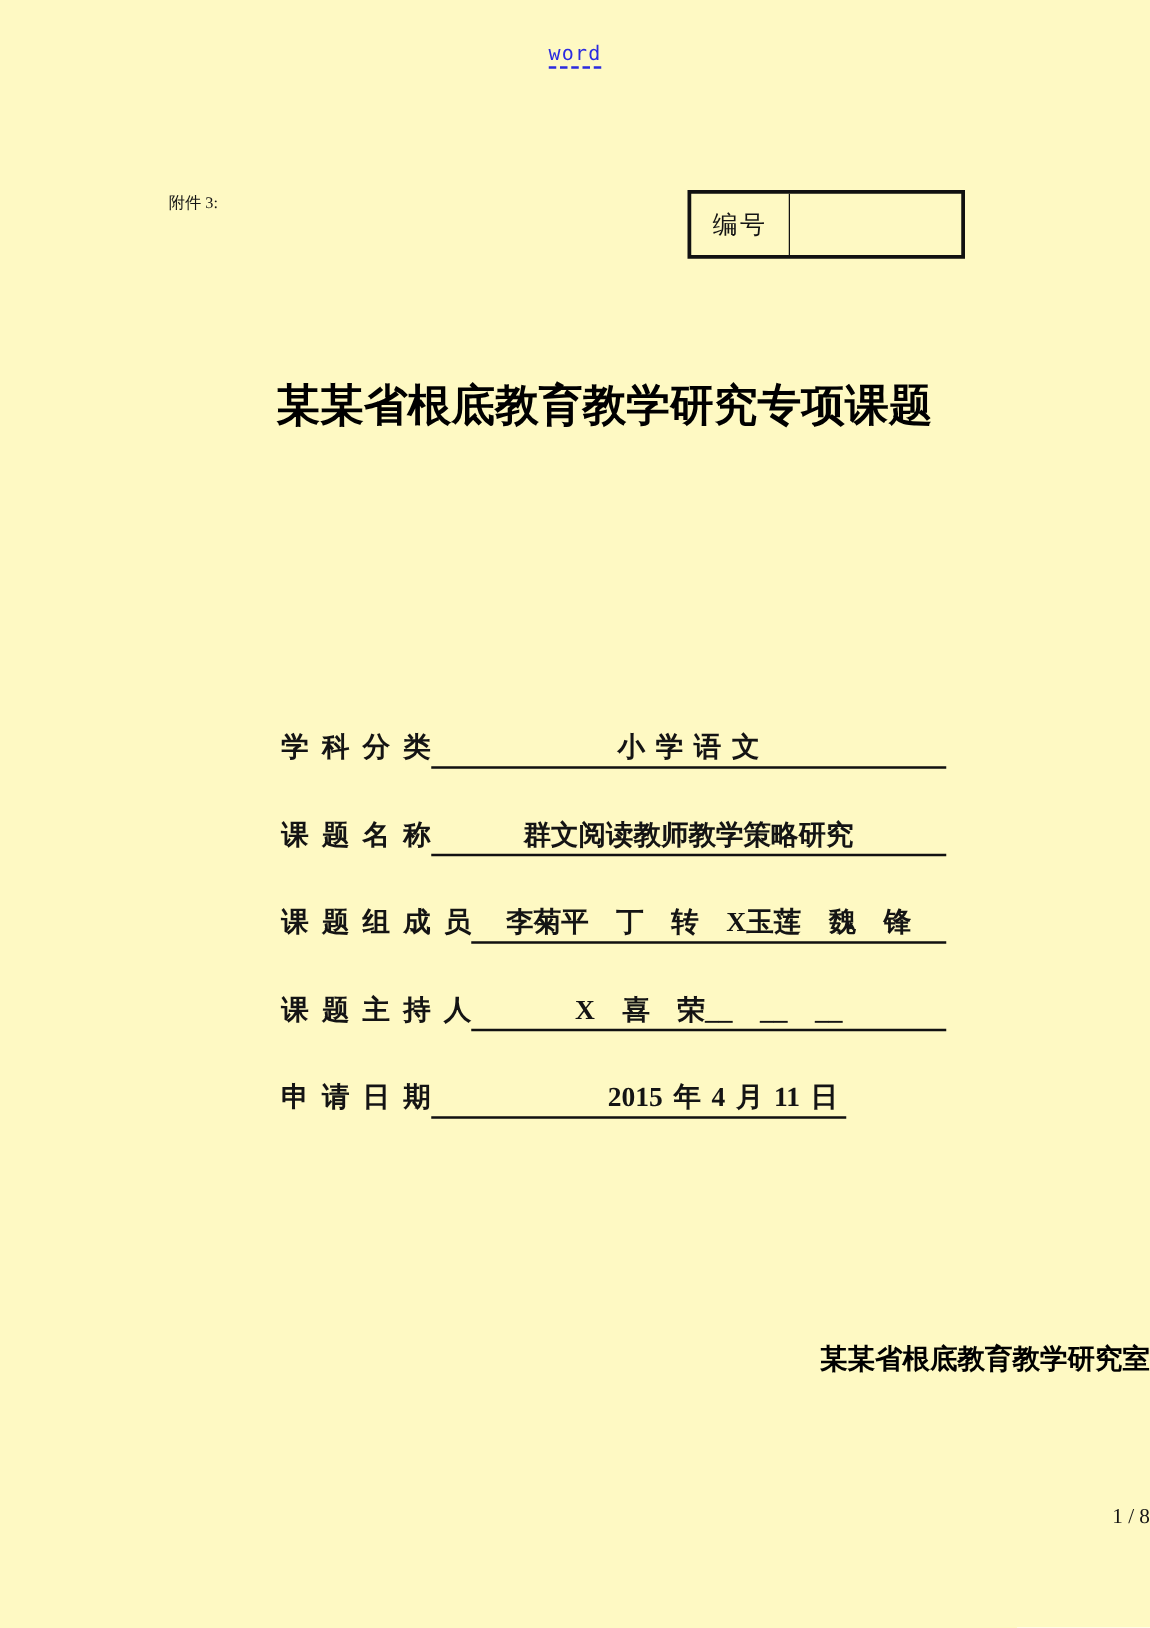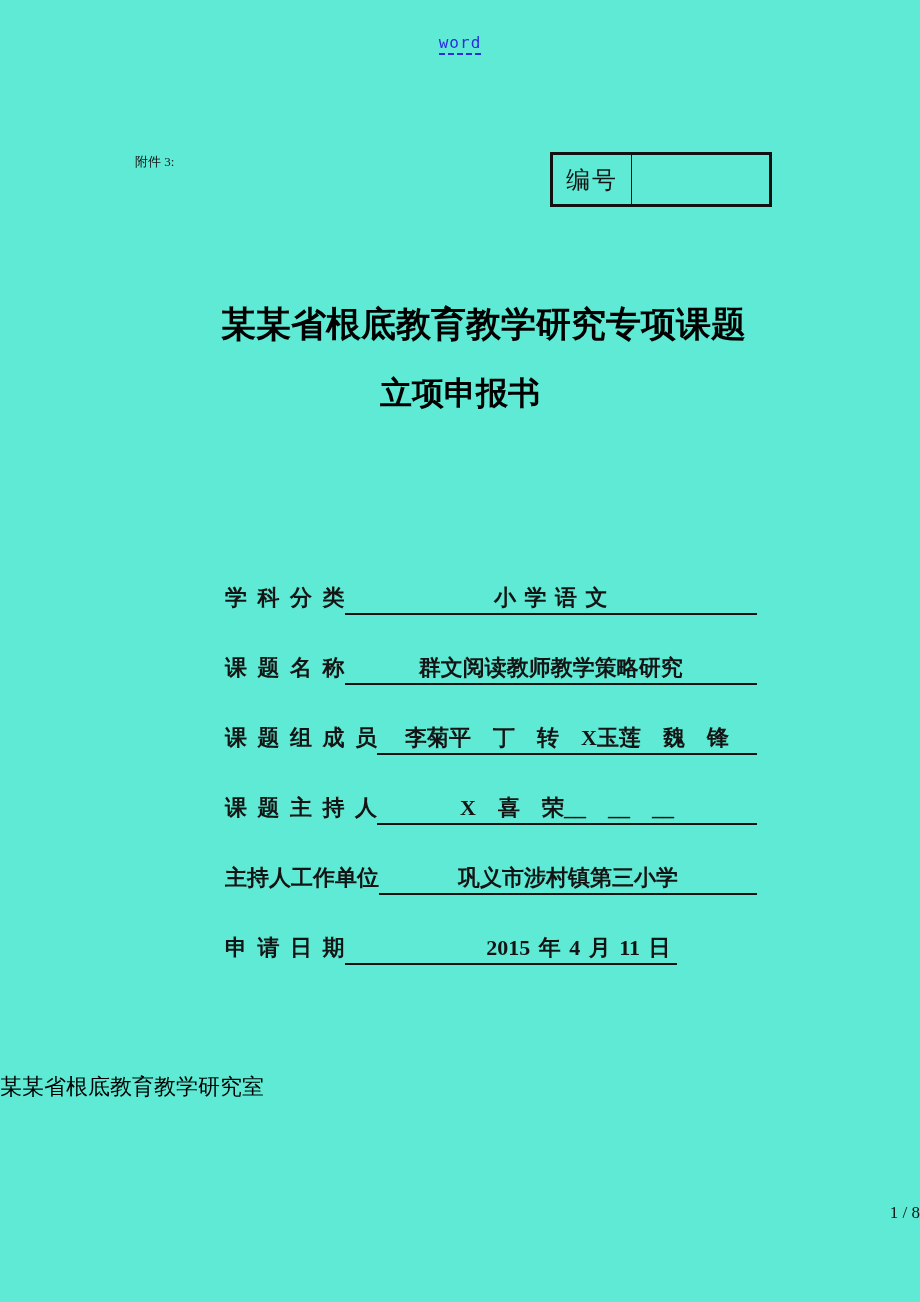--- a/index.html
+++ b/index.html
@@ -1,21 +1,21 @@
 <!DOCTYPE html>
 <html><head>
 <meta charset="utf-8">
 <style>
   html, body { margin: 0; padding: 0; background: #ffffff; }
   .page {
     position: relative;
     width: 920px;
     height: 1302px;
     margin: 0 auto;
-    background: #5eead4;
+    background: #fef9c3;
     font-family: "Liberation Serif", "DejaVu Serif", serif;
     color: #141414;
     overflow: hidden;
   }
 
   
   .top-link-row {
     position: absolute;
     top: 33px;
     left: 0; right: 0;
@@ -52,21 +52,21 @@
     border: 3px solid #111;
     box-sizing: border-box;
     display: flex;
   }
   .nb-label {
     width: 78px;
     border-right: 1.5px solid #111;
     display: flex;
     align-items: center;
     justify-content: center;
-    font-size: 24px;
+    font-size: 20px;
     letter-spacing: 2px;
   }
   .nb-value { flex: 1; }
 
   
   .title1, .title2 {
     position: absolute;
     left: 0; right: 0;
     text-align: center;
     font-family: "DejaVu Sans", "Liberation Sans", sans-serif;
@@ -114,23 +114,23 @@
     padding-right: 6px;
     box-sizing: border-box;
     padding-left: 37px;
   }
 
   
   .org {
     position: absolute;
     top: 1072px;
     left: 0; right: 0;
-    text-align: left;
+    text-align: right;
     font-family: "DejaVu Sans", "Liberation Sans", sans-serif;
-    font-weight: normal;
+    font-weight: bold;
     font-size: 22px;
     color: #000;
     white-space: pre;
   }
   .pagenum {
     position: absolute;
     top: 1203px;
     left: 0; right: 0;
     text-align: right;
     font-size: 17px;
@@ -148,21 +148,20 @@
   </div>
 
   <div class="attachment">附件 3:</div>
 
   <div class="number-box">
     <div class="nb-label">编号</div>
     <div class="nb-value"></div>
   </div>
 
   <div class="title1">某某省根底教育教学研究专项课题</div>
-  <div class="title2">立项申报书</div>
 
   <div class="form">
 
     <div class="field-row">
       <span class="field-label">学 科 分 类</span>
       <span class="field-line"><span class="field-value">小 学 语 文</span></span>
     </div>
 
     <div class="field-row">
       <span class="field-label">课 题 名 称</span>
@@ -172,24 +171,20 @@
     <div class="field-row">
       <span class="field-label">课 题 组 成 员</span>
       <span class="field-line"><span class="field-value">李菊平　丁　转　X玉莲　魏　锋</span></span>
     </div>
 
     <div class="field-row">
       <span class="field-label">课 题 主 持 人</span>
       <span class="field-line"><span class="field-value">X　喜　荣</span><span class="underscores">__　__　__</span></span>
     </div>
 
-    <div class="field-row">
-      <span class="field-label">主持人工作单位</span>
-      <span class="field-line"><span class="field-value">巩义市涉村镇第三小学</span></span>
-    </div>
 
     <div class="field-row row-date">
       <span class="field-label">申 请 日 期</span>
       <span class="field-line"><span class="field-value">2015 年 4 月 11 日</span></span>
     </div>
 
   </div>
 
   <div class="org">某某省根底教育教学研究室</div>
 

